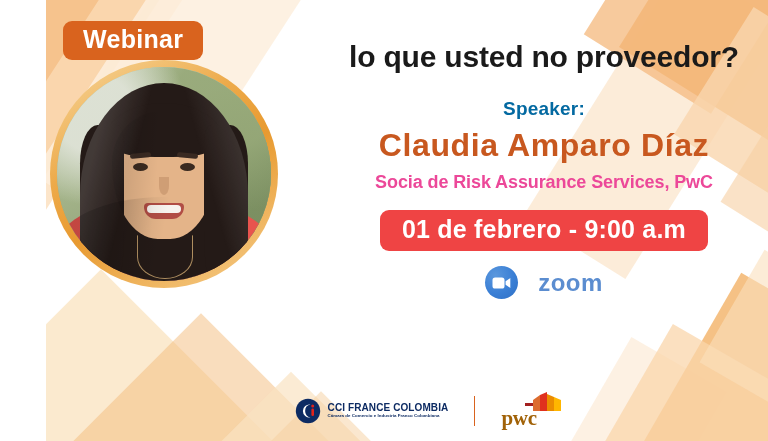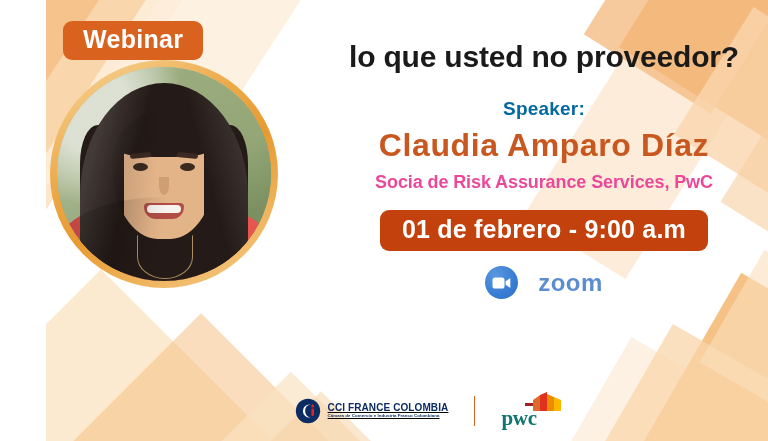--- a/index.html
+++ b/index.html
@@ -471,21 +471,20 @@
   }
   .cci-mark {
     position: relative;
     width: 26px;
     height: 26px;
     flex: none;
   }
   .cci-text {
     text-align: left;
     line-height: 1.05;
-    text-decoration: underline;
   }
   .cci-title {
     font-size: 10px;
     font-weight: bold;
     color: #0d2b63;
     letter-spacing: .1px;
     white-space: nowrap;
   }
   .cci-sub {
     font-size: 4.4px;
@@ -512,21 +511,21 @@
     width: 48px;
     height: 19px;
   }
   .pwc-word {
     position: absolute;
     left: 0;
     bottom: -1px;
     font-family: "Liberation Serif", serif;
     font-size: 21px;
     font-weight: bold;
-    color: #0f766e;
+    color: #a16207;
     letter-spacing: -.3px;
   }
 </style>
 </head>
 <body>
 
 <div id="poster">
 
   <div class="bg-layer">
     <div class="poly band-tl-1"></div>
@@ -585,21 +584,21 @@
   <div class="content">
 
     <h1 class="title">
       <span class="title-line">lo que usted no proveedor?</span>
     </h1>
 
     <div class="speaker-label">Speaker:</div>
     <div class="speaker-name" style="color: rgb(200, 88, 31);">Claudia Amparo Díaz</div>
     <div class="speaker-role">Socia de Risk Assurance Services, PwC</div>
 
-    <div class="date-banner" style="background: #c2410c; text-align: right;">
+    <div class="date-banner" style="background: #ef4444; text-align: right;">
       <span>01 de febrero - 9:00 a.m</span>
     </div>
 
     <div class="zoom-row">
       <div class="zoom-circle">
         <svg width="19" height="12" viewBox="0 0 19 12" aria-hidden="true">
           <rect x="0.5" y="0.5" width="12" height="11" rx="2.6" fill="#ffffff"></rect>
           <path d="M13.6 4.3 L18.3 1.1 L18.3 10.9 L13.6 7.7 Z" fill="#ffffff"></path>
         </svg>
       </div>

